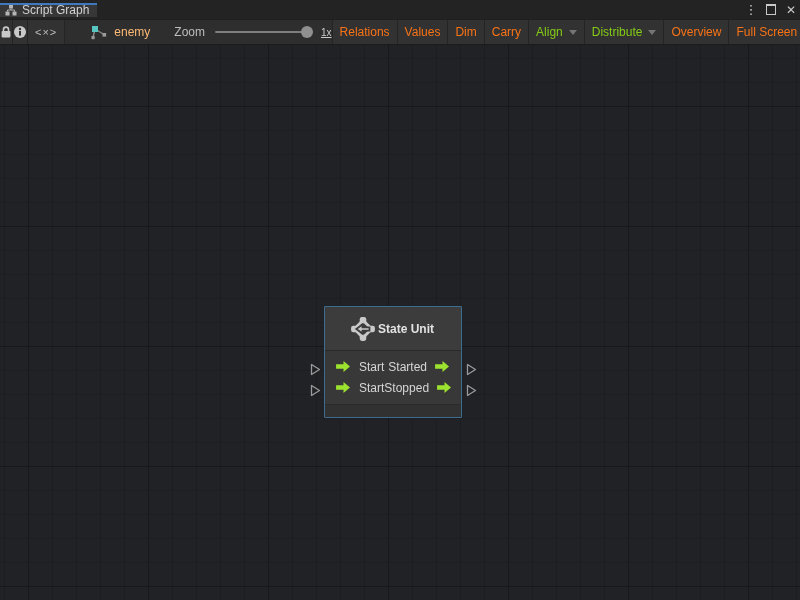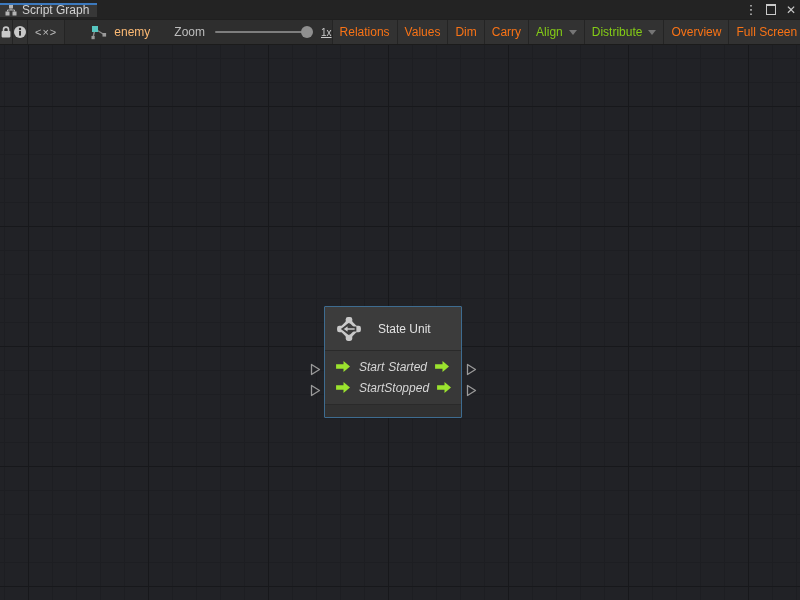--- a/index.html
+++ b/index.html
@@ -73,25 +73,25 @@
     background-position:28px 61px,28px 61px,4px 13px,4px 13px;
   }
   
   .node-wrap{position:absolute;left:310px;top:261px;width:180px;height:120px;}
   .node{
     position:absolute;left:14px;top:0;width:136px;
     border:1.5px solid #3e6c90;background:#383838;border-radius:1px;
   }
   .node-header{
     height:44px;background:#3c3c3c;border-bottom:1px solid #2a2a2a;
-    display:flex;align-items:center;gap:16px;padding-left:11px;box-sizing:border-box;
+    display:flex;align-items:center;gap:2px;padding-left:25px;box-sizing:border-box;font-weight:bold;
   }
   .node-title{font-size:12px;color:#e2e2e2;}
   .node-ports{padding:5px 0 6px 0;background:#383838;}
-  .port-row{height:21px;display:flex;align-items:center;justify-content:space-between;font-style:italic;}
+  .port-row{height:21px;display:flex;align-items:center;justify-content:space-between;}
   .port{display:flex;align-items:center;gap:6px;}
   .port.in{padding-left:9px;}
   .port.out{padding-right:9px;justify-content:flex-end;}
   .port-label{font-size:12px;color:#d6d6d6;}
   .node-footer{height:12px;background:#313131;border-top:1px solid #2a2a2a;}
   .tri{position:absolute;width:11px;height:13px;}
   .tri.l1{left:0;top:57px;}  .tri.l2{left:0;top:78px;}
   .tri.r1{left:156px;top:57px;} .tri.r2{left:156px;top:78px;}
 </style>
 </head>

